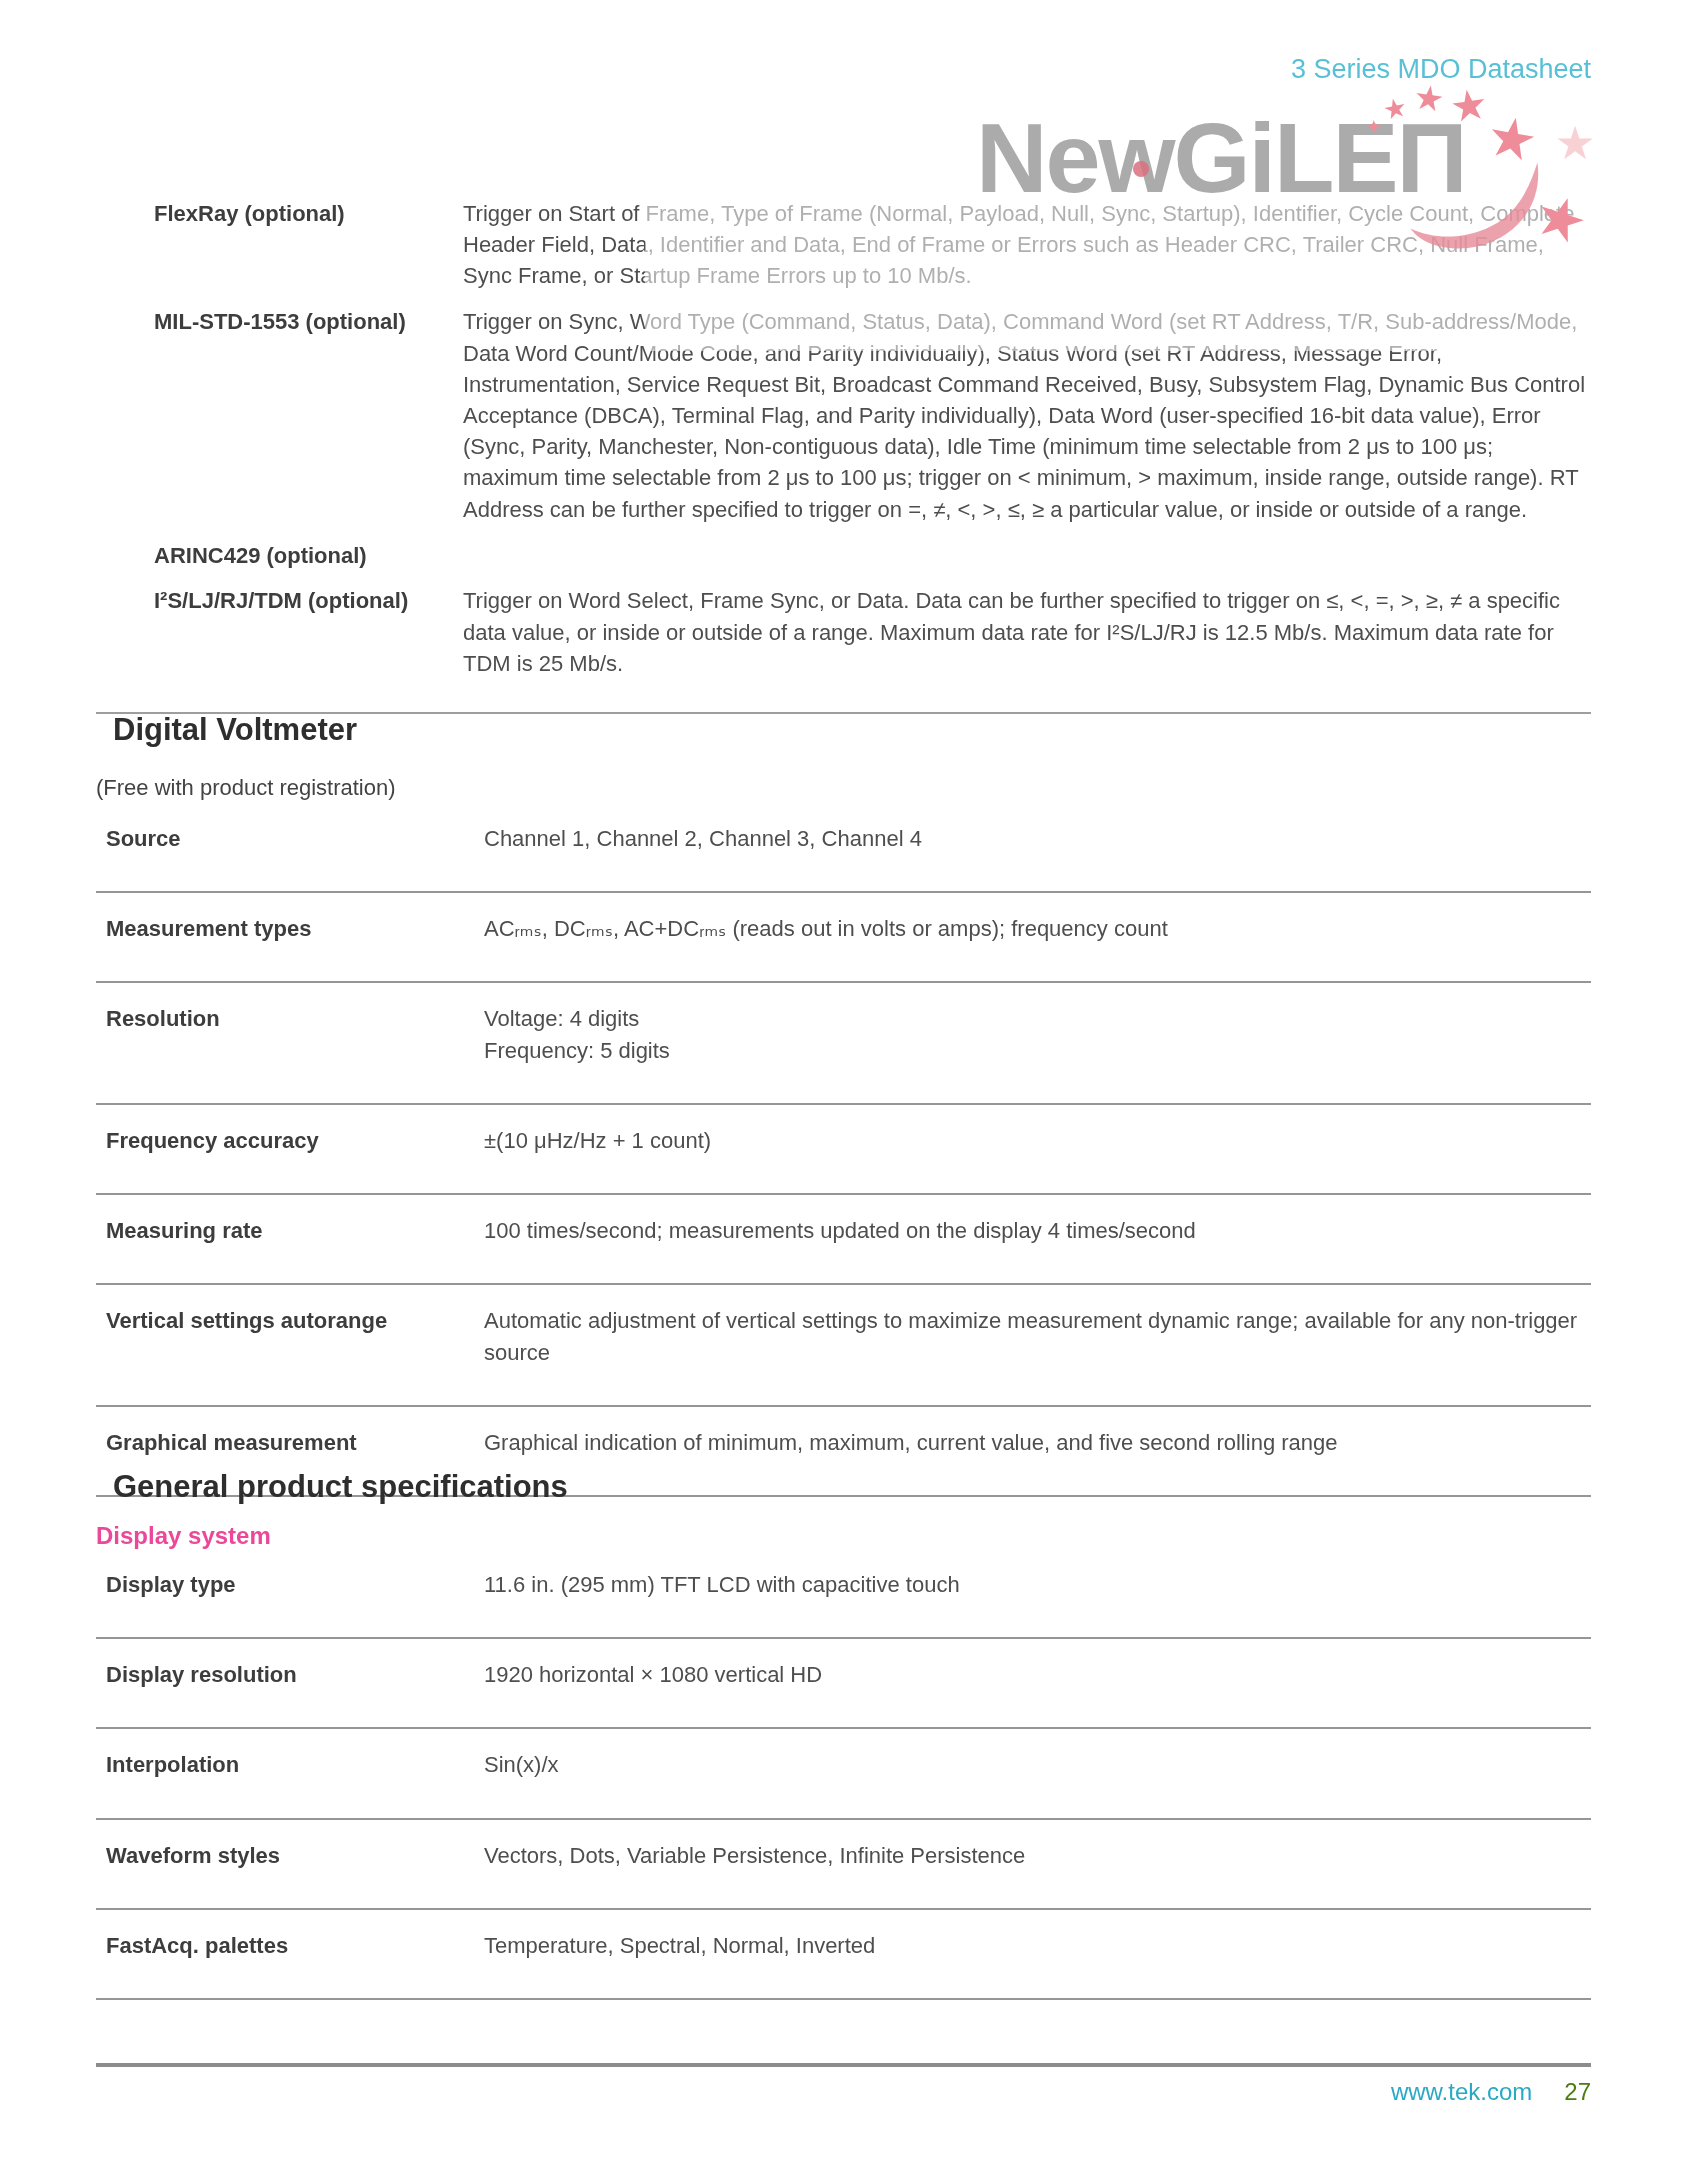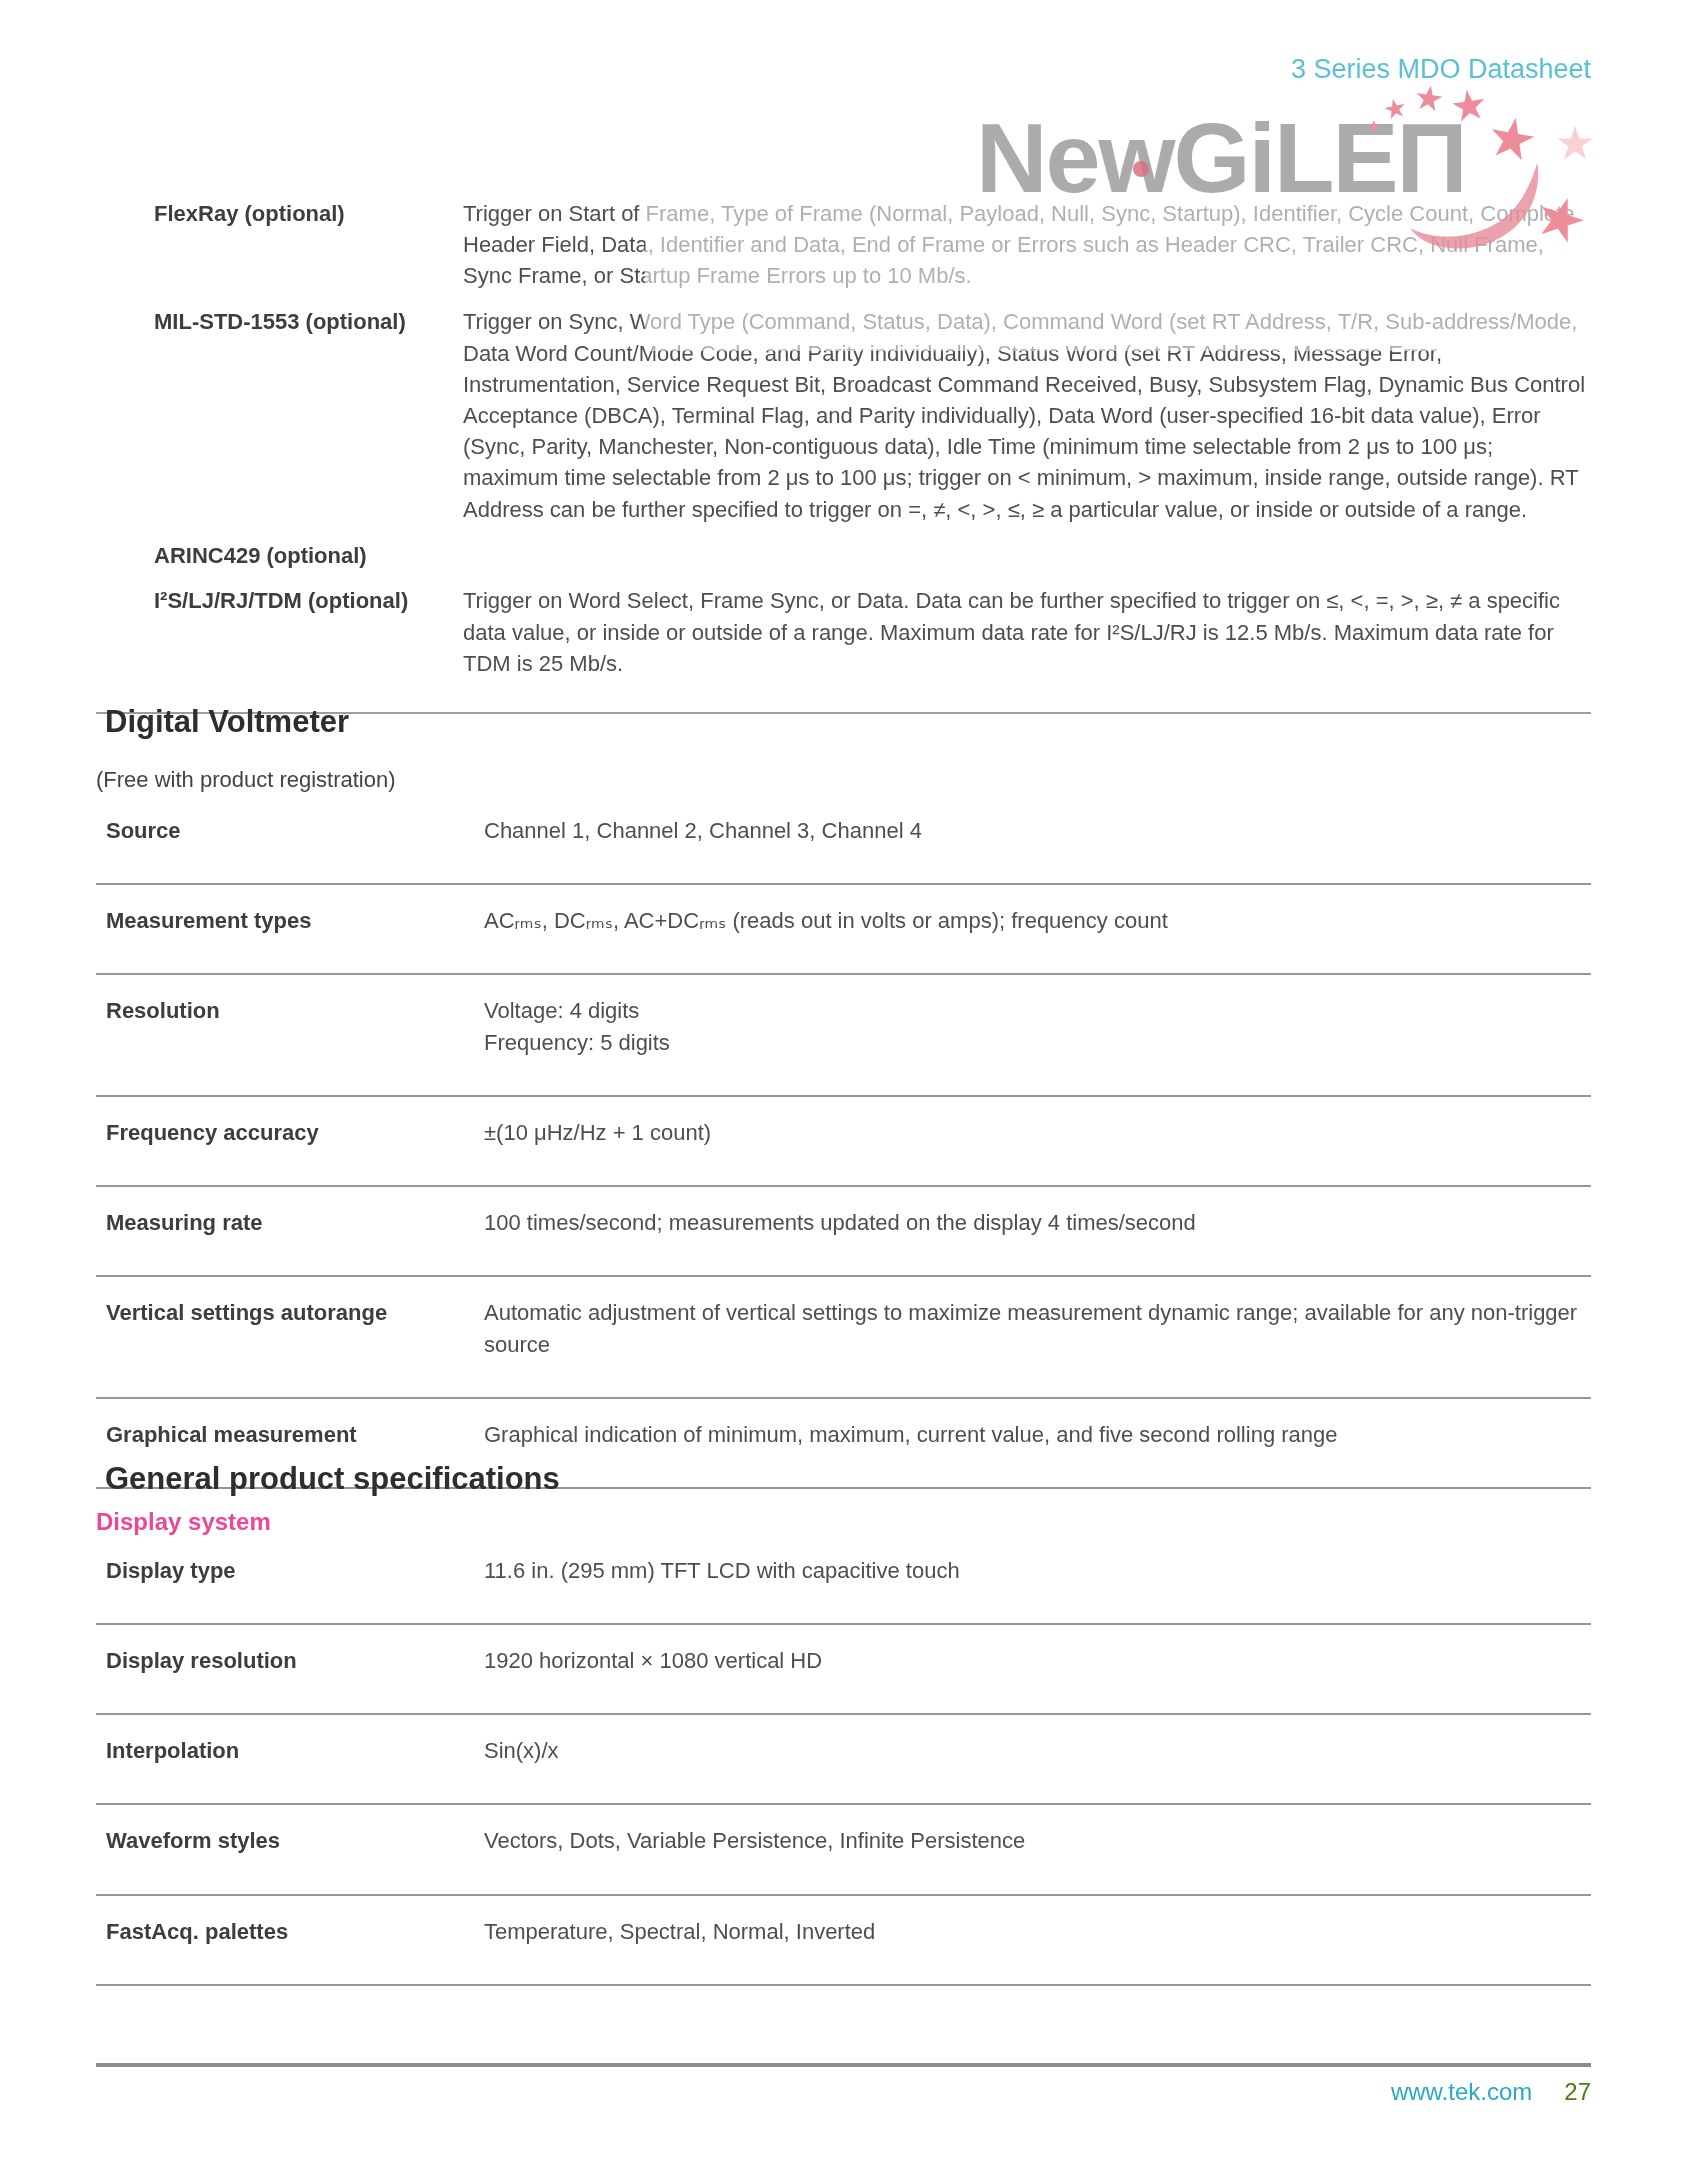--- a/index.html
+++ b/index.html
@@ -14,21 +14,21 @@
   .cell-label{font-weight:bold;color:#3d3d3d;font-size:22px;line-height:1.42;}
   .cell-value{color:#4e4e4e;font-size:22px;line-height:1.42;white-space:pre-line;}
   
   .protocol-table{position:absolute;top:198px;left:96px;width:1495px;
     padding-bottom:33px;border-bottom:2px solid #9e9e9e;z-index:1;}
   .protocol-table .spec-row{margin-bottom:14.6px;}
   .protocol-table .cell-label{padding-left:58px;}
   
   .dvm-section{position:absolute;top:695px;left:96px;width:1495px;z-index:1;}
   .general-section{position:absolute;top:1452px;left:96px;width:1495px;z-index:1;}
-  .section-heading{font-size:31px;font-weight:bold;color:#2e2e2e;line-height:36px;margin:9px;}
+  .section-heading{font-size:31px;font-weight:bold;color:#2e2e2e;line-height:36px;margin:17px;}
   .section-note{font-size:22px;color:#434343;margin-top:24px;line-height:31px;}
   .sub-heading{font-size:24px;font-weight:bold;color:#ec4899;line-height:27px;margin-top:10.6px;}
   .ruled-table .spec-row{padding:20px 0 37px 0;border-bottom:2.6px solid #969696;gap:21px;}
   .ruled-table .cell-label{padding-left:10px;}
   
   .page-footer{position:absolute;top:2063px;left:96px;width:1495px;
     border-top:4px solid #8c8c8c;text-align:right;padding-top:10.6px;z-index:1;}
   .footer-url{color:#2aa9c6;font-size:24px;}
   .footer-page{color:#4d7c0f;font-size:24px;margin-left:32px;}
   

